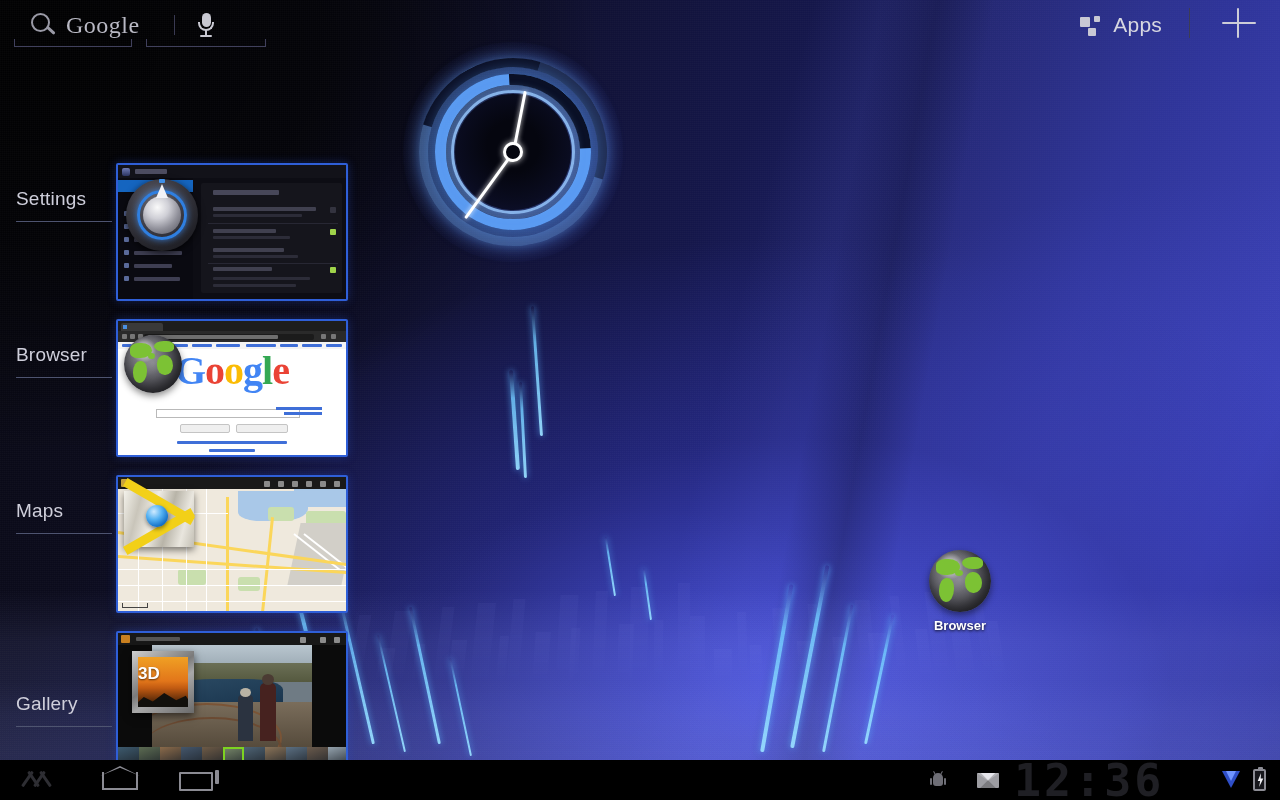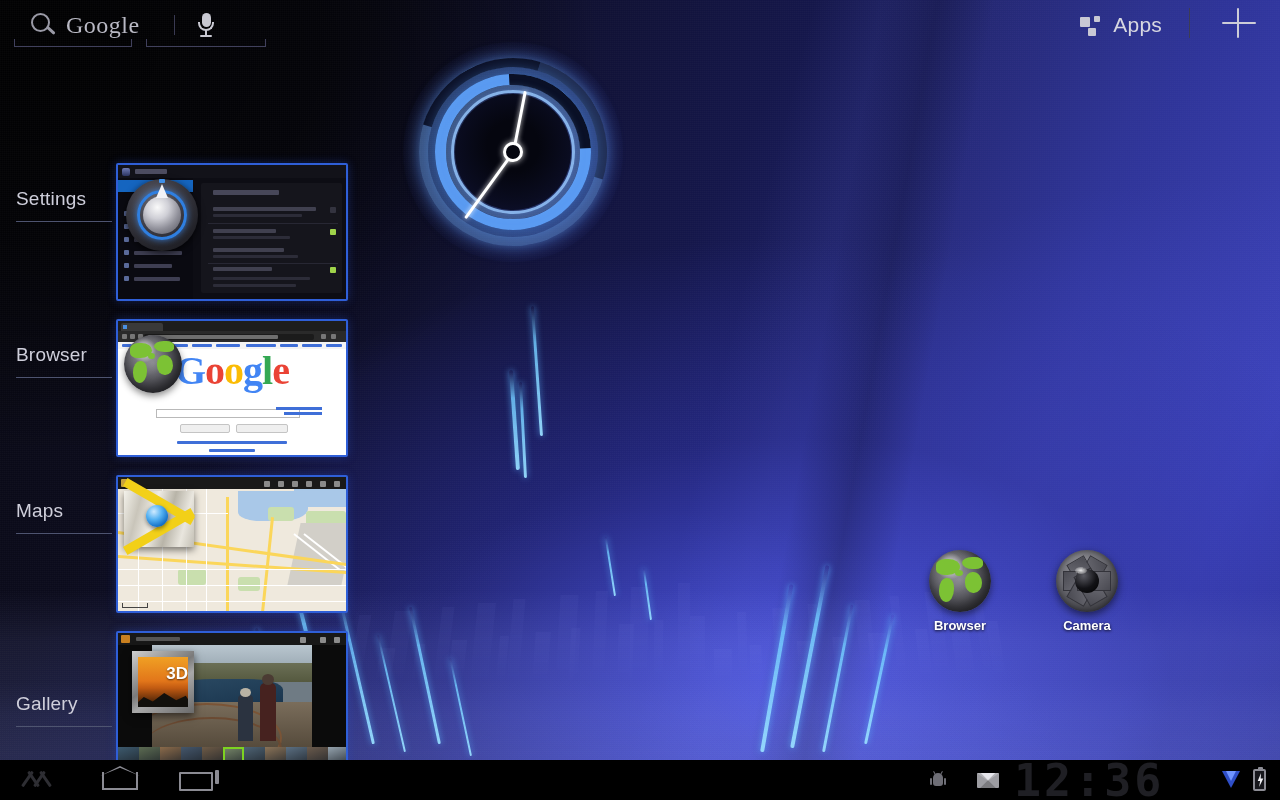--- a/index.html
+++ b/index.html
@@ -308,21 +308,21 @@
   }
   .frame3d .pic {
     position:relative; width:100%; height:100%; overflow:hidden;
     background:linear-gradient(180deg,#f0a024 0%, #e2761a 48%, #c25b12 62%, #2a1405 100%);
   }
   .frame3d .mt {
     position:absolute; bottom:0; left:-10%; width:120%; height:36%;
     background:#12100c; clip-path:polygon(0% 100%, 18% 44%, 33% 70%, 52% 22%, 72% 62%, 88% 38%, 100% 100%);
   }
   .frame3d .t3d {
-    position:absolute; left:0; right:0; top:8px; text-align:right;
+    position:absolute; left:0; right:0; top:8px; text-align:left;
     font-weight:bold; font-size:17px; color:#fff; text-shadow:0 1px 2px rgba(0,0,0,.6); line-height:1;
   }
 
   
   .dicon { position:absolute; width:110px; text-align:center; }
   .dicon .lbl {
     margin-top:6px; font-size:13px; font-weight:bold; color:#fff;
     text-shadow:0 1px 3px rgba(0,0,0,.85);
   }
   .cam {
@@ -704,33 +704,20 @@
     <div class="globe" style="position:relative;margin:0 auto;width:62px;height:62px">
       <span class="land" style="left:7px;top:9px;width:24px;height:16px;border-radius:45% 55% 60% 40%"></span>
       <span class="land" style="left:10px;top:28px;width:15px;height:24px;border-radius:50% 40% 55% 45%"></span>
       <span class="land" style="left:33px;top:7px;width:21px;height:12px;border-radius:55% 45% 40% 60%"></span>
       <span class="land" style="left:36px;top:22px;width:17px;height:21px;border-radius:45% 55% 50% 50%"></span>
       <span class="land" style="left:26px;top:20px;width:8px;height:6px"></span>
     </div>
     <div class="lbl">Browser</div>
   </div>
 
-  <div class="dicon" style="left:1032px; top:550px">
-    <div class="cam" id="cam-icon">
-        <span class="blade" style="transform: rotate(300deg) translateX(7px);"></span>
-        <span class="blade" style="transform: rotate(240deg) translateX(7px);"></span>
-        <span class="blade" style="transform: rotate(180deg) translateX(7px);"></span>
-        <span class="blade" style="transform: rotate(120deg) translateX(7px);"></span>
-        <span class="blade" style="transform: rotate(60deg) translateX(7px);"></span>
-        <span class="blade" style="transform: rotate(0deg) translateX(7px);"></span>
-      <span class="lens"></span>
-        <span class="glint"></span>
-    </div>
-    <div class="lbl">Camera</div>
-  </div>
 
   <div class="sysbar">
     <div class="navbtn back">
       <s class="a1"></s>
         <s class="a2"></s>
         <s class="b1"></s>
         <s class="b2"></s>
     </div>
     <div class="navbtn home">
       <span class="roof"></span>

